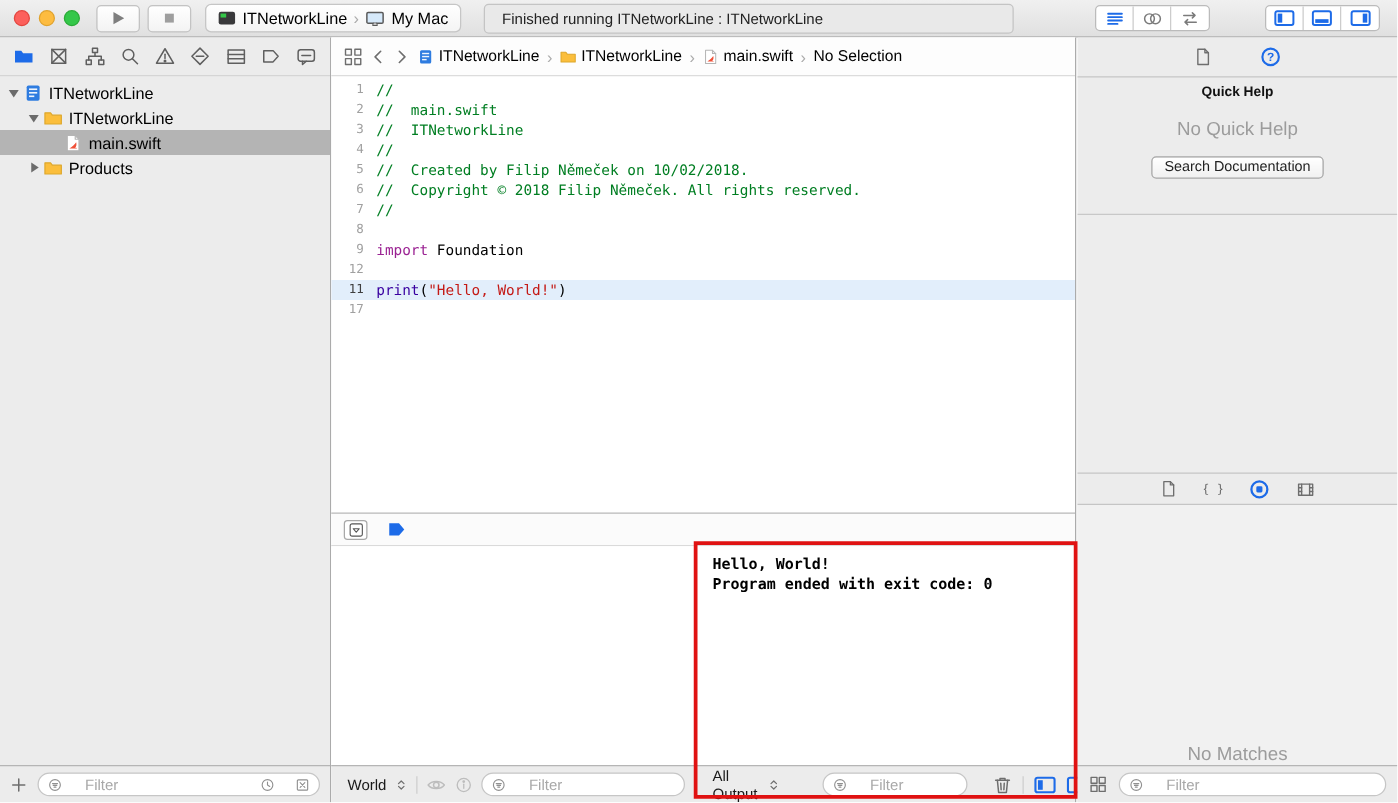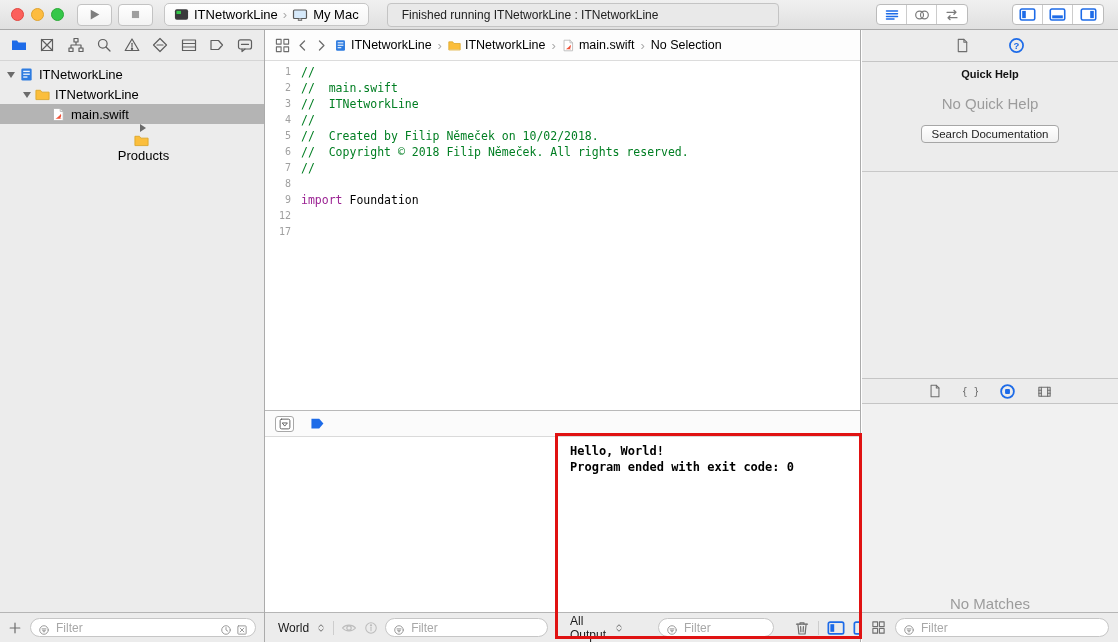--- a/index.html
+++ b/index.html
@@ -15,21 +15,21 @@
   .tl{width:13px;height:13px;border-radius:50%;display:inline-block;}
   .tl.red{background:#FC605C;border:1px solid #E2463F;}
   .tl.yellow{background:#FDBC40;border:1px solid #E0A32E;}
   .tl.green{background:#34C749;border:1px solid #2BAA37;}
   .tb-btn{margin-left:13px;width:35px;height:22px;border:1px solid #C3C3C3;border-radius:4px;
           background:linear-gradient(#FFF,#F3F3F3);display:flex;align-items:center;justify-content:center;padding:0;}
   .tb-btn + .tb-btn{margin-left:6px;}
   .scheme{margin-left:11px;height:23px;border:1px solid #C6C6C6;border-radius:5px;
           background:linear-gradient(#FFF,#F4F4F4);display:flex;align-items:center;gap:5px;padding:0 9px;font-size:13px;}
   .crumb-sep{color:#ABABAB;font-size:13px;}
-  .status{margin-left:18px;width:392px;height:24px;border:1px solid #C4C4C4;border-radius:4px;
+  .status{margin-left:18px;width:424px;height:24px;border:1px solid #C4C4C4;border-radius:4px;
           background:#E9E9E9;display:flex;align-items:center;padding-left:14px;font-size:12px;color:#222;}
   .seg{display:flex;height:21px;border:1px solid #BBB;border-radius:4px;overflow:hidden;background:#fff;}
   .seg-btn{width:30px;border:none;border-right:1px solid #CCC;background:transparent;
            display:flex;align-items:center;justify-content:center;padding:0;}
   .seg-btn:last-child{border-right:none;}
   .editor-modes{margin-left:auto;}
   .view-toggles{margin-left:44px;margin-right:14px;}
 
   .c-accent{color:var(--accent);}
   .c-gray{color:#7B7B7B;}
@@ -48,21 +48,21 @@
   .t-row{display:flex;align-items:center;height:20px;font-size:13px;}
   .t-row.sel{background:#B4B4B4;}
   .disc{width:9px;height:9px;flex:none;position:relative;margin-right:3px;}
   .disc.open::after{content:"";position:absolute;left:0;top:2px;border-left:4.5px solid transparent;
                     border-right:4.5px solid transparent;border-top:6px solid #6B6B6B;}
   .disc.closed::after{content:"";position:absolute;left:2px;top:0;border-top:4.5px solid transparent;
                     border-bottom:4.5px solid transparent;border-left:6px solid #6B6B6B;}
   .t-icon{display:flex;margin-right:5px;flex:none;}
   .panel-bottom-bar{height:30px;border-top:1px solid #B5B5B5;display:flex;align-items:center;
                     gap:8px;padding:0 8px;flex:none;background:#ECECEC;}
-  .filter-field{display:flex;align-items:flex-end;gap:4px;background:#FFF;border:1px solid #C6C6C6;
+  .filter-field{display:flex;align-items:center;gap:16px;background:#FFF;border:1px solid #C6C6C6;
                 border-radius:10px;height:19px;padding:0 7px;flex:1;min-width:0;}
   .filter-field input{border:none;outline:none;flex:1;min-width:0;background:transparent;
                 font-family:"Liberation Sans",sans-serif;font-size:12px;color:#333;}
   .filter-field input::placeholder{color:#A8A8A8;}
 
   
   .editor-col{position:absolute;left:265px;top:30px;width:596px;height:612px;background:#fff;
               border-right:1px solid #ABABAB;display:flex;flex-direction:column;}
   .crumbs{height:31px;border-bottom:1px solid #DCDCDC;background:#FDFDFD;display:flex;
           align-items:center;padding:0 10px;font-size:12.5px;flex:none;gap:6px;}
@@ -303,21 +303,21 @@
           <span class="disc"></span>
           <span class="t-icon" data-icon="swift">
             <svg width="15" height="15" viewBox="0 0 16 16" fill="none" stroke="currentColor" stroke-width="1.2" stroke-linecap="round" stroke-linejoin="round">
               <path d="M3 1.5 H9.8 L13 4.7 V14.5 H3 Z" fill="#FFF" stroke="#B5B5B5" stroke-width="1"></path>
               <path d="M9.8 1.5 V4.7 H13" fill="none" stroke="#B5B5B5" stroke-width="1"></path>
               <path d="M4.8 12.6 C7 11 9.2 9.4 10.6 7.2 C11.2 9.4 10.6 11.2 9.6 12 C10.2 12.1 10.9 11.9 11.3 12.6 Z" fill="#F05138" stroke="none"></path>
             </svg>
           </span>
           <span>main.swift</span>
         </div>
-        <div class="t-row" style="padding-left: 23px; flex-direction: column;">
+        <div class="t-row" style="padding-left: 23px;">
           <span class="disc closed"></span>
           <span class="t-icon" data-icon="folder">
             <svg width="15" height="15" viewBox="0 0 16 16" fill="none" stroke="currentColor" stroke-width="1.2" stroke-linecap="round" stroke-linejoin="round">
               <path d="M1 13 V3.5 H5.8 L7.3 5.5 H15 V13 Z" fill="#FBBE3C" stroke="#DDA72B" stroke-width="1"></path>
             </svg>
           </span>
           <span>Products</span>
         </div>
       </div>
     <div class="panel-bottom-bar">
@@ -442,20 +442,24 @@
           <span class="code-text"></span>
         </div>
         <div class="code-row">
           <span class="gut">9</span>
           <span class="code-text"><span class="tk-keyword">import</span><span class="tk-plain"> Foundation</span></span>
         </div>
         <div class="code-row">
           <span class="gut">12</span>
           <span class="code-text"></span>
         </div>
+        <div class="code-row hl">
+          <span class="gut">11</span>
+          <span class="code-text"><span class="tk-func">print</span><span class="tk-plain">(</span><span class="tk-string">"Hello, World!"</span><span class="tk-plain">)</span></span>
+        </div>
         <div class="code-row">
           <span class="gut">17</span>
           <span class="code-text"></span>
         </div>
       </div>
     <div class="debug-toolbar">
       <button class="hide-debug-btn">
           <span data-icon="hidedebug">
             <svg width="12" height="12" viewBox="0 0 16 16" fill="none" stroke="currentColor" stroke-width="1.2" stroke-linecap="round" stroke-linejoin="round">
               <rect x="1.5" y="1.5" width="13" height="13" rx="2"></rect>

